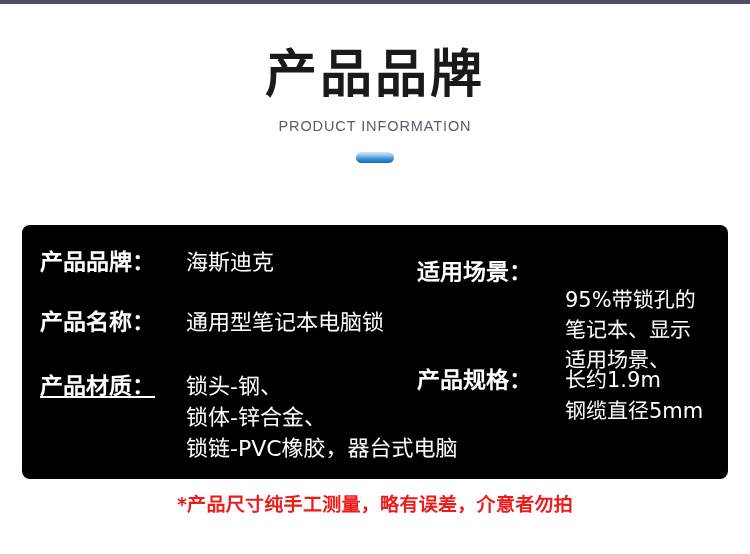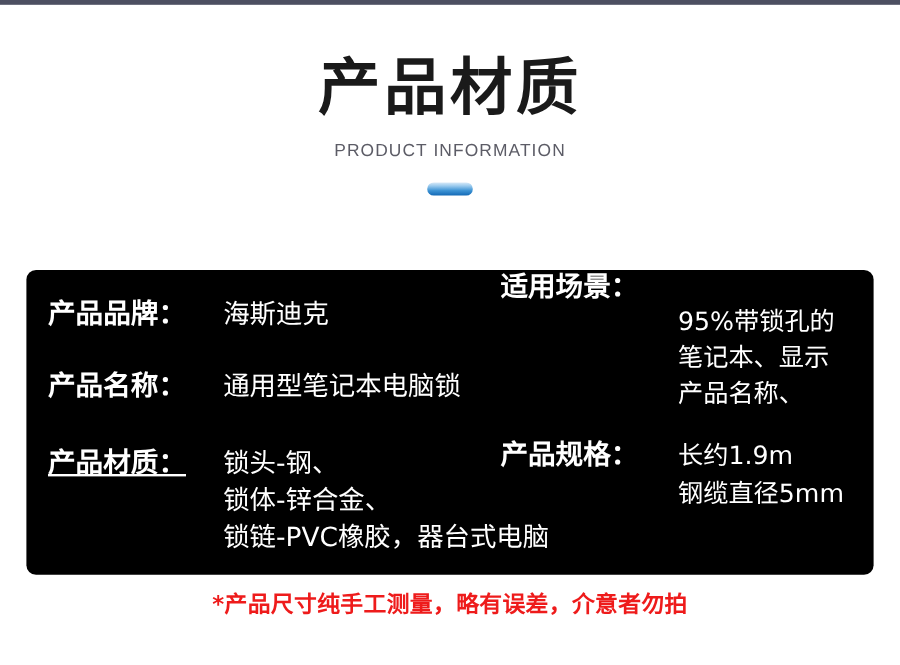--- a/index.html
+++ b/index.html
@@ -104,21 +104,21 @@
   .row-brand    { left: 18px; top: 22px; }
   .row-brand .spec-label { width: 146px; }
 
   .row-name     { left: 18px; top: 82px; }
   .row-name .spec-label { width: 146px; }
 
   .row-material { left: 18px; top: 146px; }
   .row-material .spec-label { width: 146px; text-decoration: underline; }
 
   
-  .row-scene    { left: 395px; top: 0; }
+  .row-scene    { left: 395px; top: 32px; }
   .row-scene .spec-label { width: 148px; }
   .row-scene .spec-value { font-size: 21px; line-height: 30px; margin-top: 28px; }
 
   .row-size     { left: 395px; top: 140px; }
   .row-size .spec-label { width: 148px; }
   .row-size .spec-value { font-size: 21px; line-height: 31px; }
 
   
   .footnote {
     position: absolute;
@@ -132,21 +132,21 @@
     color: #ee1b1b;
     letter-spacing: 0.3px;
   }
 </style>
 </head>
 <body>
 
 <div class="top-rule"></div>
 
 <div class="header">
-  <h1 class="header-title">产品材质</h1>
+  <h1 class="header-title">产品品牌</h1>
   <div class="header-subtitle">PRODUCT INFORMATION</div>
   <div class="header-underline"></div>
 </div>
 
 <div class="spec-panel">
 
   <div class="spec-row row-brand">
     <span class="spec-label">产品品牌：</span>
     <span class="spec-value">
       <span class="vline">海斯迪克</span>
@@ -167,21 +167,21 @@
       <span class="vline">锁体-锌合金、</span>
       <span class="vline">锁链-PVC橡胶，器台式电脑</span>
     </span>
   </div>
 
   <div class="spec-row row-scene">
     <span class="spec-label">适用场景：</span>
     <span class="spec-value">
       <span class="vline">95%带锁孔的</span>
       <span class="vline">笔记本、显示</span>
-      <span class="vline">产品名称、</span>
+      <span class="vline">适用场景、</span>
     </span>
   </div>
 
   <div class="spec-row row-size">
     <span class="spec-label">产品规格：</span>
     <span class="spec-value">
       <span class="vline">长约1.9m</span>
       <span class="vline">钢缆直径5mm</span>
     </span>
   </div>

